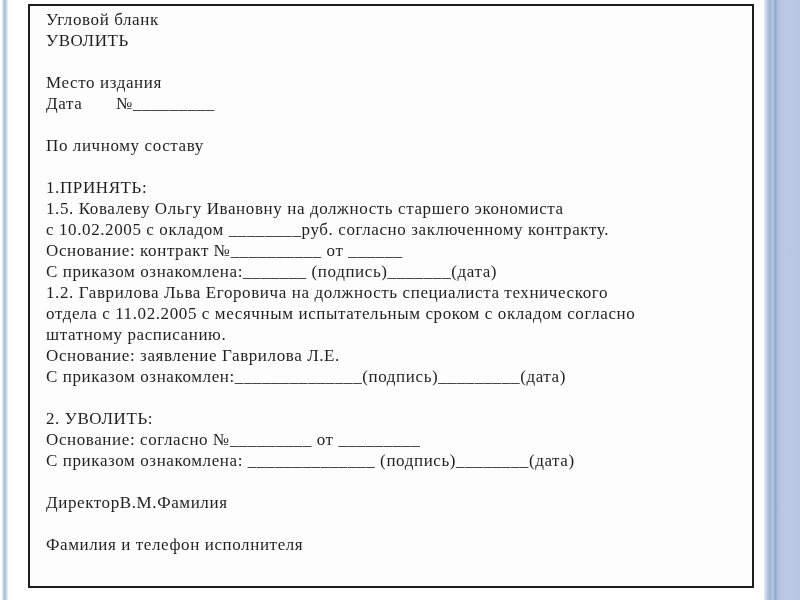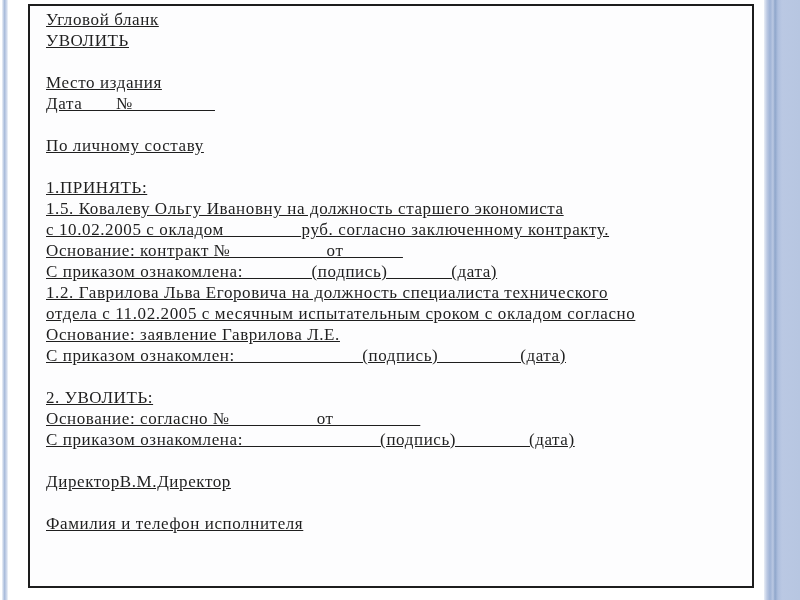--- a/index.html
+++ b/index.html
@@ -40,21 +40,20 @@
     width: 726px;
     height: 584px;
     box-sizing: border-box;
     border: 2px solid #1d1d1d;
     background: #fdfdfe;
     padding: 3px 10px 0 16px;
     color: #1f1f1f;
     font-size: 17px;
     line-height: 21px;
     letter-spacing: 0.6px;
-    text-decoration: underline;
   }
   .line {
     min-height: 21px;
     white-space: pre-wrap;
   }
   .sig-row {
     display: flex;
     padding-right: 48px;
   }
 </style>
@@ -75,31 +74,32 @@
         <div class="line"></div>
         <div class="line">По личному составу</div>
         <div class="line"></div>
         <div class="line">1.ПРИНЯТЬ:</div>
         <div class="line">1.5. Ковалеву Ольгу Ивановну на должность старшего экономиста</div>
         <div class="line">с 10.02.2005 с окладом ________руб. согласно заключенному контракту.</div>
         <div class="line">Основание: контракт №__________ от ______</div>
         <div class="line">С приказом ознакомлена:_______ (подпись)_______(дата)</div>
         <div class="line">1.2. Гаврилова Льва Егоровича на должность специалиста технического</div>
         <div class="line">отдела с 11.02.2005 с месячным испытательным сроком с окладом согласно</div>
+        <div class="line">штатному расписанию.</div>
         <div class="line">Основание: заявление Гаврилова Л.Е.</div>
         <div class="line">С приказом ознакомлен:______________(подпись)_________(дата)</div>
         <div class="line"></div>
         <div class="line">2. УВОЛИТЬ:</div>
         <div class="line">Основание: согласно №_________ от _________</div>
         <div class="line">С приказом ознакомлена: ______________ (подпись)________(дата)</div>
         <div class="line"></div>
       </div>
 
     <div class="line sig-row">
       <span>Директор</span>
-      <span>В.М.Директор</span>
+      <span>В.М.Фамилия</span>
     </div>
 
     <div class="line"></div>
 
     <div class="line">Фамилия и телефон исполнителя</div>
   </div>
 </div>
 
 </body></html>

